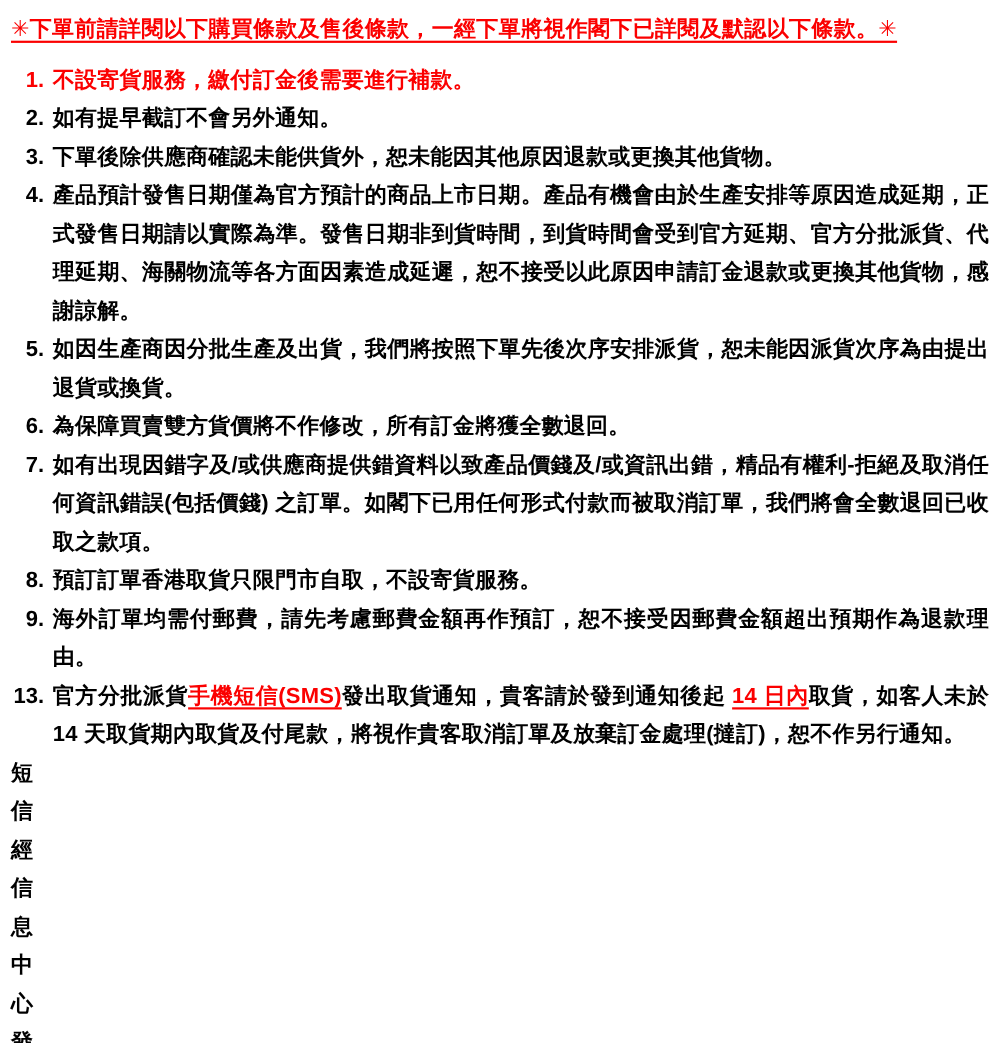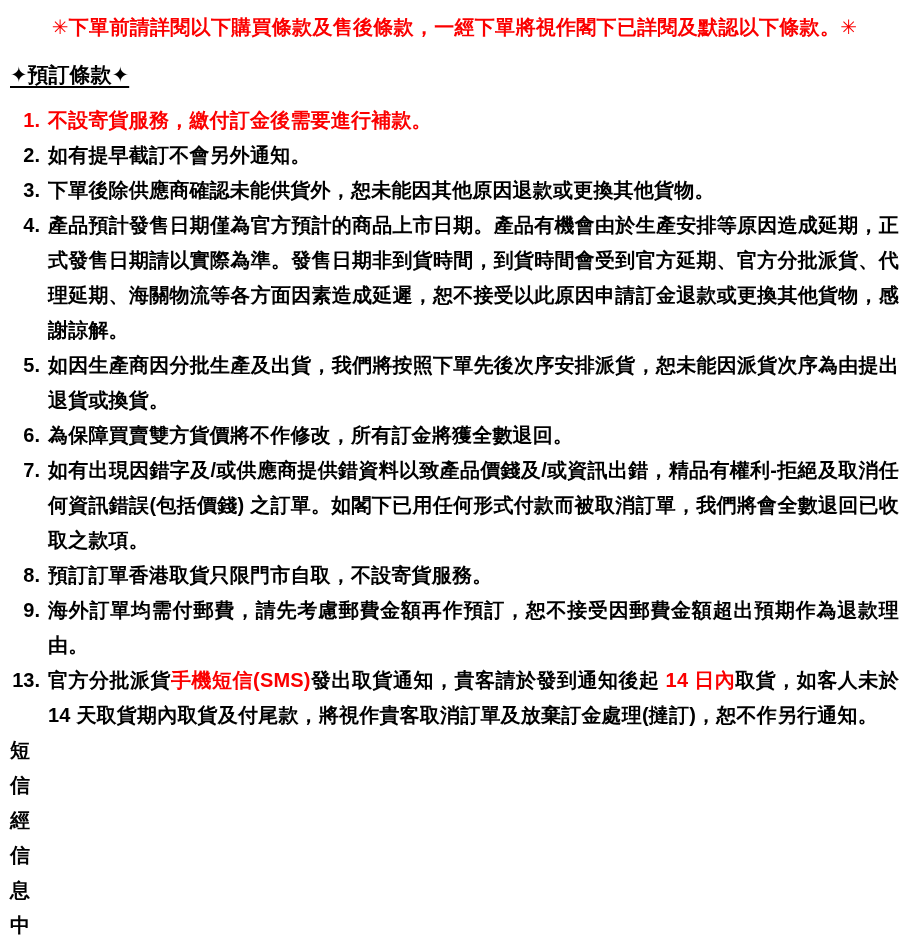--- a/index.html
+++ b/index.html
@@ -19,23 +19,23 @@
   }
   .page{
     box-sizing:border-box;
     width:913px;
     padding:14px 14px 6px 10px;
   }
   .notice{
     color:var(--red);
     font-size:20px;
     line-height:27px;
+    text-decoration:underline;
     text-underline-offset:4px;
     letter-spacing:.3px;
-    text-align:center;
   }
   .heading{
     margin-top:21px;
     font-size:21px;
     line-height:26px;
     text-decoration:underline;
     text-underline-offset:4px;
     display:inline-block;
   }
   .terms{
@@ -56,32 +56,30 @@
   }
   .term-item .body{
     text-align:justify;
     text-justify:inter-ideograph;
     letter-spacing:.2px;
   }
   .red{color:var(--red);}
   .seg-red{color:var(--red);}
   .seg-red-underline{
     color:var(--red);
+    text-decoration:underline;
     text-underline-offset:4px;
   }
 </style>
 </head>
 <body>
 
 <div class="page">
   <div class="notice">✳下單前請詳閱以下購買條款及售後條款，一經下單將視作閣下已詳閱及默認以下條款。✳</div>
 
-  <div>
-    <span class="heading">✦預訂條款✦</span>
-  </div>
 
   <ol class="terms">
       <li class="term-item">
         <span class="num red">1.</span>
         <span class="body"><span class="seg-red">不設寄貨服務，繳付訂金後需要進行補款。</span></span>
       </li>
       <li class="term-item">
         <span class="num">2.</span>
         <span class="body"><span class="seg-normal">如有提早截訂不會另外通知。</span></span>
       </li>

